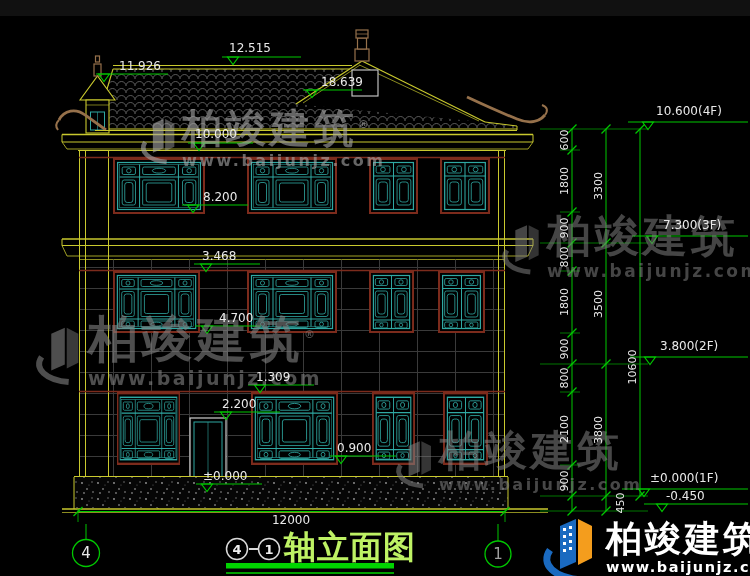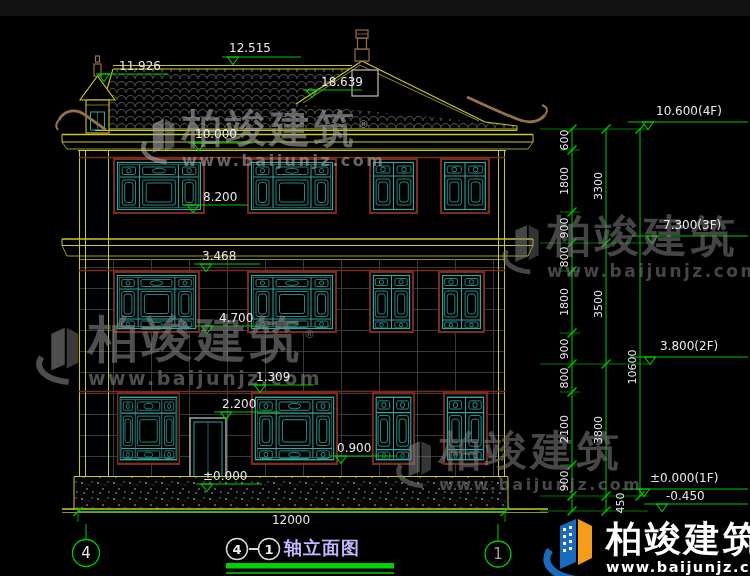--- a/index.html
+++ b/index.html
@@ -7,21 +7,21 @@
          font-family:"DejaVu Sans",sans-serif;margin-top:16px;}
   .stage svg.draw{position:absolute;left:0;top:0;z-index:2;}
   .lab{position:absolute;z-index:5;color:#e9e9e9;font-size:12px;line-height:12px;white-space:nowrap;}
   .vlab{position:absolute;z-index:5;color:#e9e9e9;font-size:11px;line-height:11px;white-space:nowrap;
         transform:translate(-50%,-50%) rotate(-90deg);}
   .bub{position:absolute;z-index:6;color:#e9e9e9;font-size:15px;line-height:15px;
        transform:translate(-50%,-50%);}
   .bub.dim{color:#9f9f9f;}
   .tcirc{position:absolute;z-index:6;color:#efefef;font-size:13px;line-height:13px;font-weight:bold;
          transform:translate(-50%,-50%);}
-  .title-text{position:absolute;z-index:6;color:#c4b5fd;font-size:18px;line-height:27px;
+  .title-text{position:absolute;z-index:6;color:#bef264;font-size:32px;line-height:27px;
               font-weight:bold;letter-spacing:1px;white-space:nowrap;}
   
   .wm{position:absolute;z-index:3;display:flex;align-items:flex-start;
       pointer-events:none;opacity:.55;}
   .wm .wmc{font-weight:900;letter-spacing:4px;line-height:1.02;white-space:nowrap;}
   .wm .wmr{font-size:11px;vertical-align:super;}
   .wm .wmu{font-weight:bold;letter-spacing:2.5px;white-space:nowrap;margin-top:2px;}
   
   .brand{position:absolute;z-index:6;display:flex;align-items:center;gap:4px;}
   .brand .bc{color:#fff;font-weight:900;font-size:36px;line-height:1;letter-spacing:3px;

